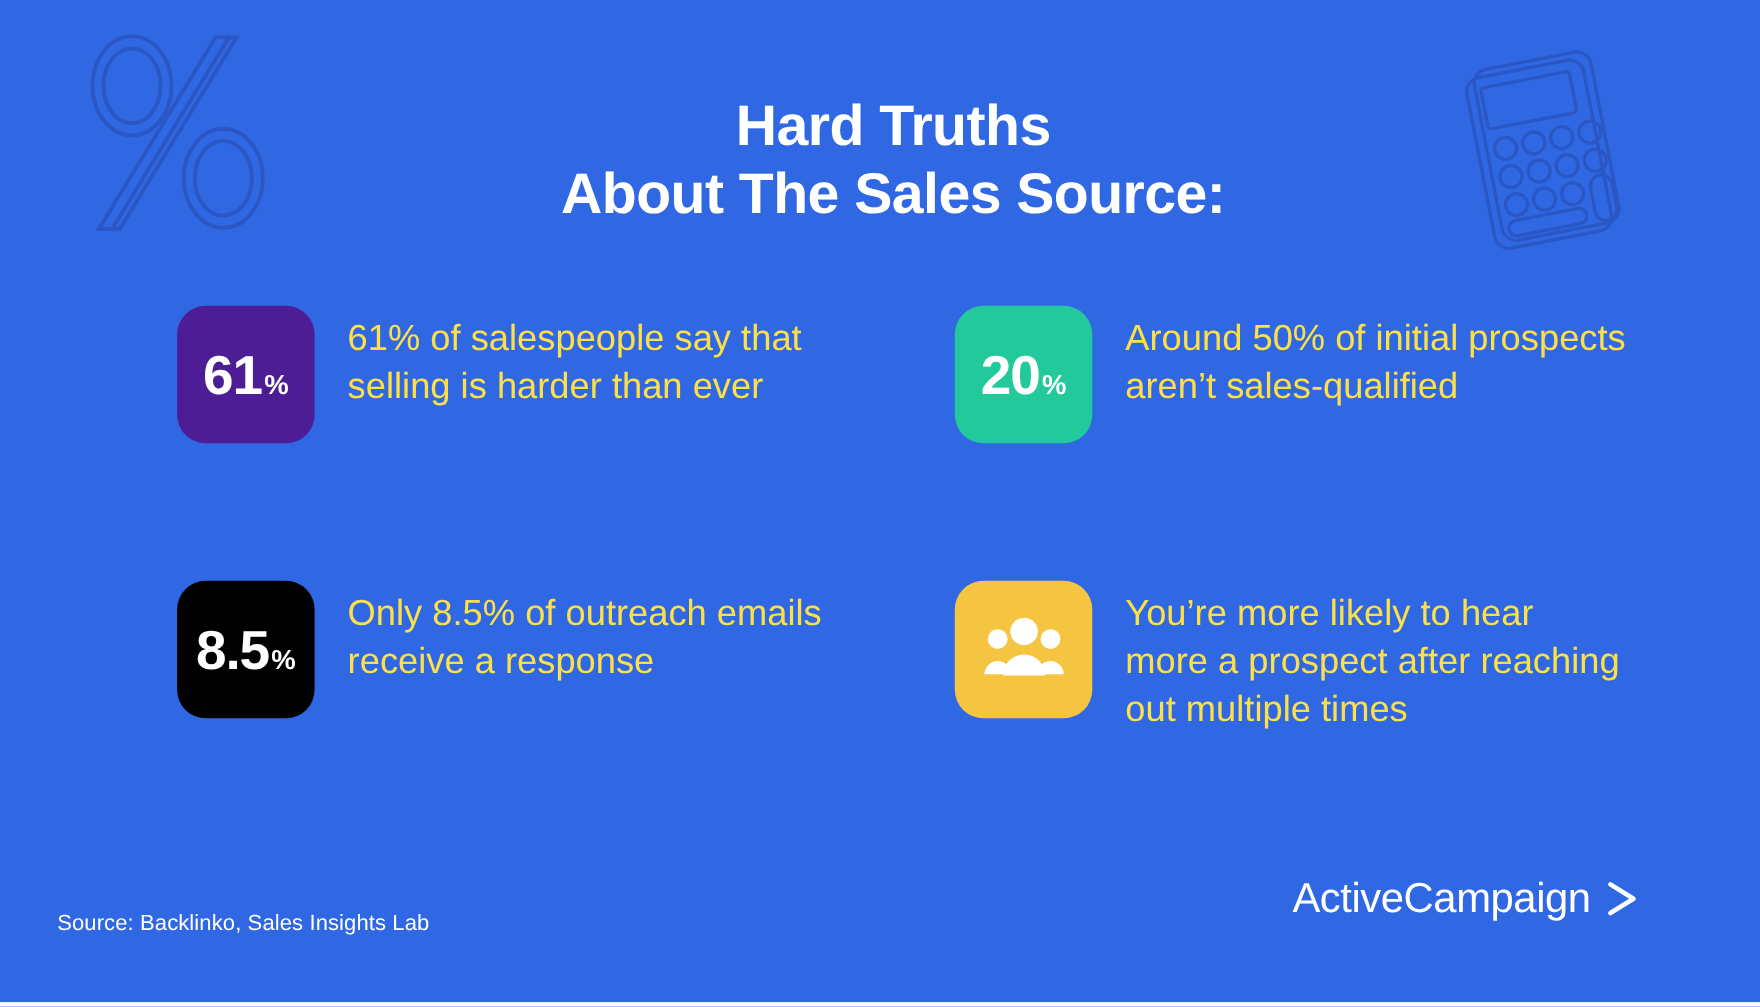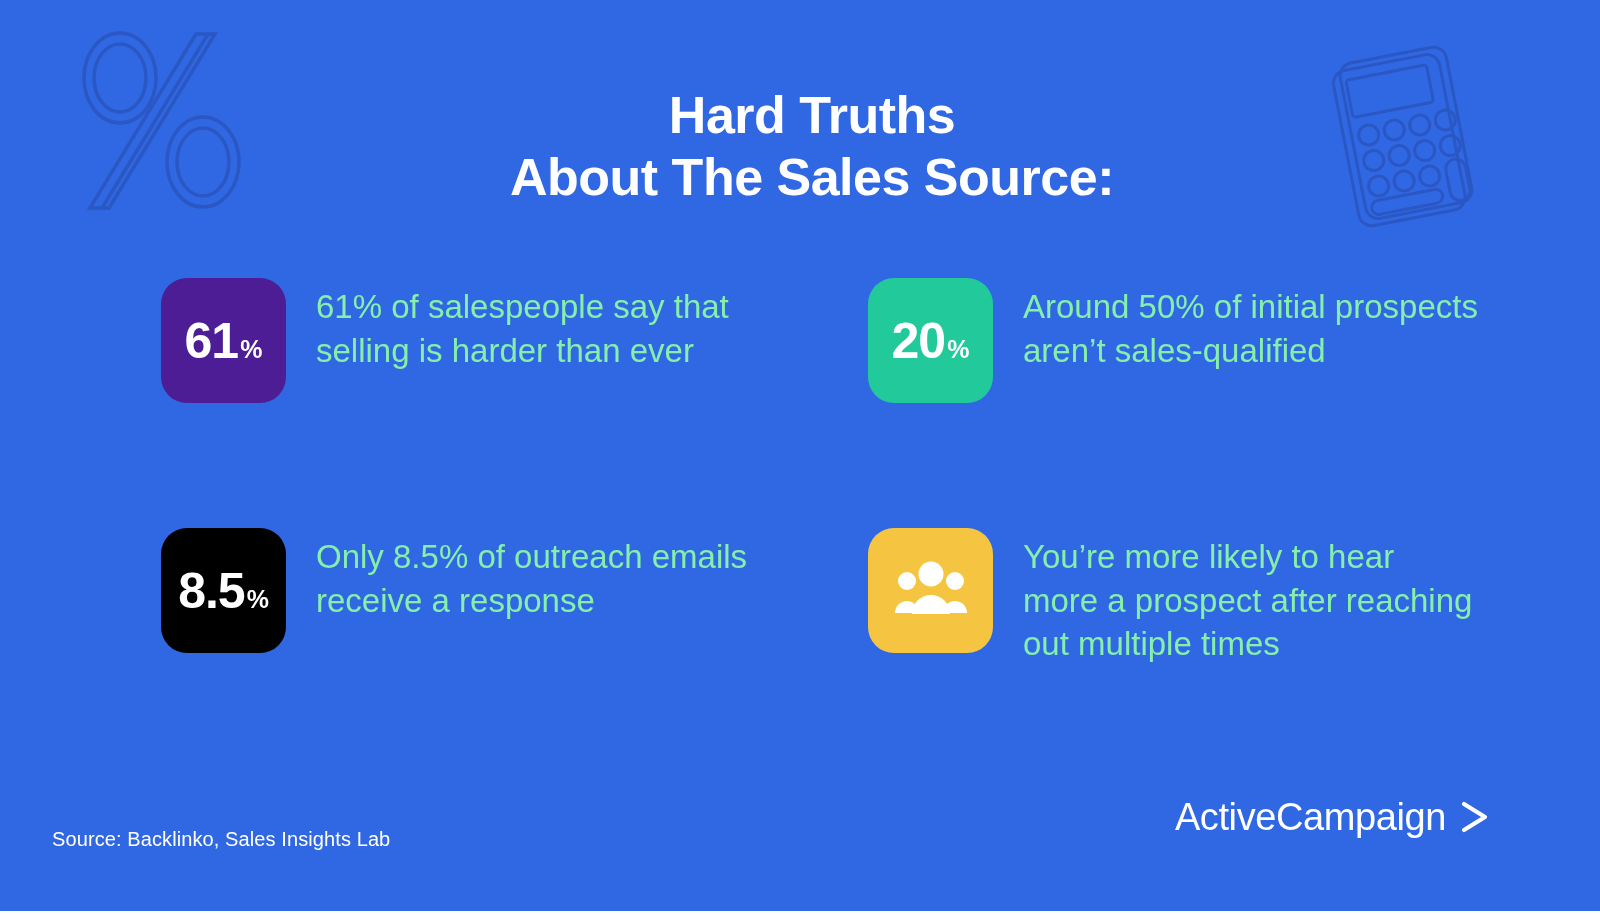--- a/index.html
+++ b/index.html
@@ -105,21 +105,21 @@
     margin-left: 2px;
     letter-spacing: 0;
   }
   .badge-icon {
     width: 74px;
     height: 60px;
     display: block;
   }
 
   .card-text {
-    color: #86efac;
+    color: #fde047;
     font-size: 33px;
     line-height: 1.32;
     font-weight: 400;
     padding-top: 7px;
     max-width: 455px;
   }
 
   
   .source {
     position: absolute;

